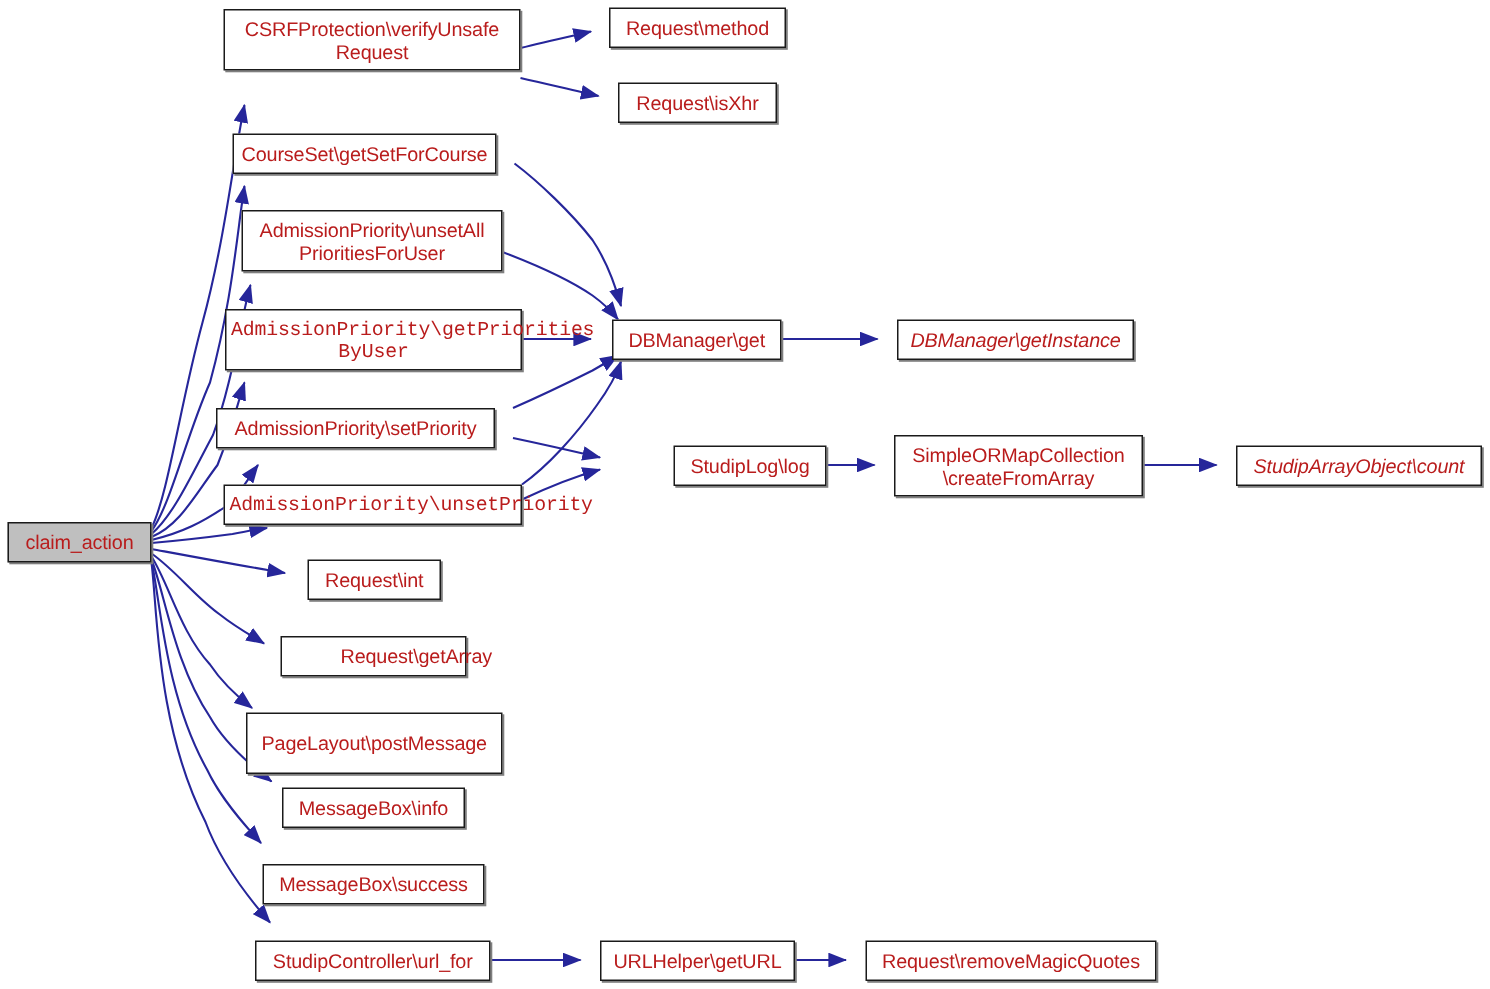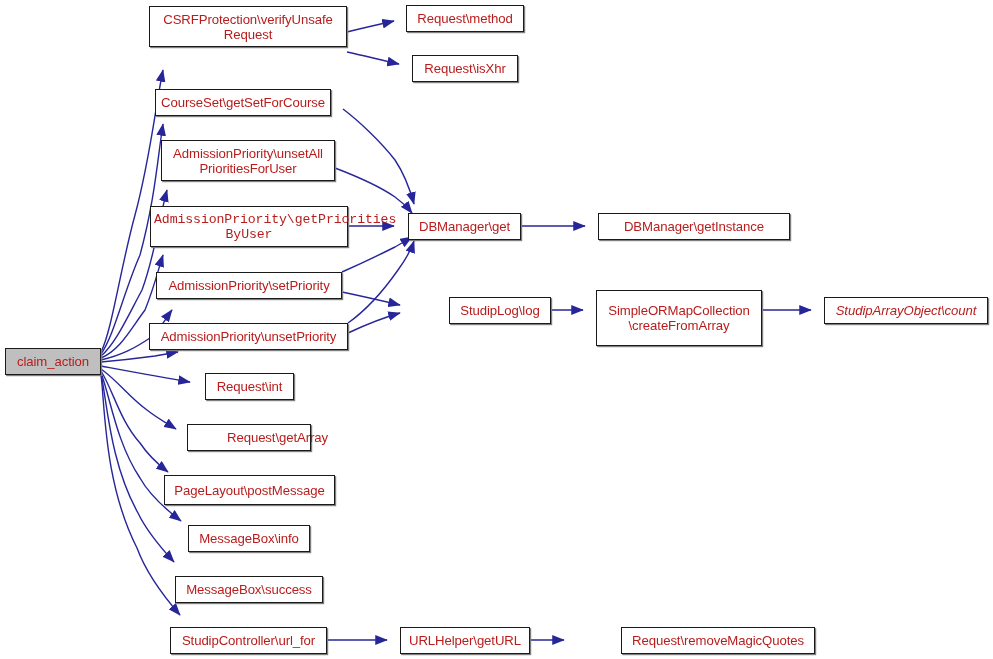--- a/index.html
+++ b/index.html
@@ -97,30 +97,30 @@
       <div class="node-box highlight" style="left: 5px; top: 348px; width: 96px; height: 27px;"><span class="node-label">claim_action</span></div>
       <div class="node-box" style="left: 149px; top: 6px; width: 198px; height: 41px;"><span class="node-label">CSRFProtection\verifyUnsafe
 Request</span></div>
       <div class="node-box" style="left: 406px; top: 5px; width: 118px; height: 27px;"><span class="node-label">Request\method</span></div>
       <div class="node-box" style="left: 412px; top: 55px; width: 106px; height: 27px;"><span class="node-label">Request\isXhr</span></div>
       <div class="node-box" style="left: 155px; top: 89px; width: 176px; height: 27px;"><span class="node-label">CourseSet\getSetForCourse</span></div>
       <div class="node-box" style="left: 161px; top: 140px; width: 174px; height: 41px;"><span class="node-label">AdmissionPriority\unsetAll
 PrioritiesForUser</span></div>
       <div class="node-box" style="left: 150px; top: 206px; width: 198px; height: 41px; font-family: Liberation Mono, monospace;"><span class="node-label">AdmissionPriority\getPriorities
 ByUser</span></div>
-      <div class="node-box" style="left: 156px; top: 272px; width: 186px; height: 27px;"><span class="node-label">AdmissionPriority\setPriority</span></div>
-      <div class="node-box" style="left: 149px; top: 323px; width: 199px; height: 27px;"><span class="node-label">AdmissionPriority\unsetPriority</span></div>
+      <div class="node-box" style="left: 144px; top: 272px; width: 186px; height: 27px;"><span class="node-label">AdmissionPriority\setPriority</span></div>
+      <div class="node-box" style="left: 149px; top: 323px; width: 199px; height: 27px; font-family: Liberation Mono, monospace;"><span class="node-label">AdmissionPriority\unsetPriority</span></div>
       <div class="node-box" style="left: 205px; top: 373px; width: 89px; height: 27px;"><span class="node-label">Request\int</span></div>
       <div class="node-box" style="left: 187px; top: 424px; width: 124px; height: 27px; padding-left: 36px;"><span class="node-label">Request\getArray</span></div>
-      <div class="node-box" style="left: 164px; top: 475px; width: 171px; height: 30px;"><span class="node-label">PageLayout\postMessage</span></div>
+      <div class="node-box" style="left: 164px; top: 475px; width: 171px; height: 41px;"><span class="node-label">PageLayout\postMessage</span></div>
       <div class="node-box" style="left: 188px; top: 525px; width: 122px; height: 27px;"><span class="node-label">MessageBox\info</span></div>
       <div class="node-box" style="left: 175px; top: 576px; width: 148px; height: 27px;"><span class="node-label">MessageBox\success</span></div>
       <div class="node-box" style="left: 170px; top: 627px; width: 157px; height: 27px;"><span class="node-label">StudipController\url_for</span></div>
       <div class="node-box" style="left: 408px; top: 213px; width: 113px; height: 27px;"><span class="node-label">DBManager\get</span></div>
       <div class="node-box" style="left: 414px; top: 297px; width: 102px; height: 27px; margin-left: 35px;"><span class="node-label">StudipLog\log</span></div>
       <div class="node-box" style="left: 400px; top: 627px; width: 130px; height: 27px;"><span class="node-label">URLHelper\getURL</span></div>
-      <div class="node-box" style="left: 598px; top: 213px; width: 192px; height: 27px;"><span class="node-label">DBManager\getInstance</span></div>
-      <div class="node-box" style="left: 596px; top: 290px; width: 166px; height: 56px;"><span class="node-label">SimpleORMapCollection
+      <div class="node-box" style="left: 598px; top: 213px; width: 158px; height: 27px; font-style: italic;"><span class="node-label">DBManager\getInstance</span></div>
+      <div class="node-box" style="left: 596px; top: 290px; width: 166px; height: 41px;"><span class="node-label">SimpleORMapCollection
 \createFromArray</span></div>
-      <div class="node-box" style="left: 577px; top: 627px; width: 194px; height: 27px; margin-left: 44px;"><span class="node-label">Request\removeMagicQuotes</span></div>
+      <div class="node-box" style="left: 577px; top: 627px; width: 194px; height: 27px;"><span class="node-label">Request\removeMagicQuotes</span></div>
       <div class="node-box" style="left: 824px; top: 297px; width: 164px; height: 27px; font-style: italic;"><span class="node-label">StudipArrayObject\count</span></div>
     </div>
 </div>
 
 </body></html>

